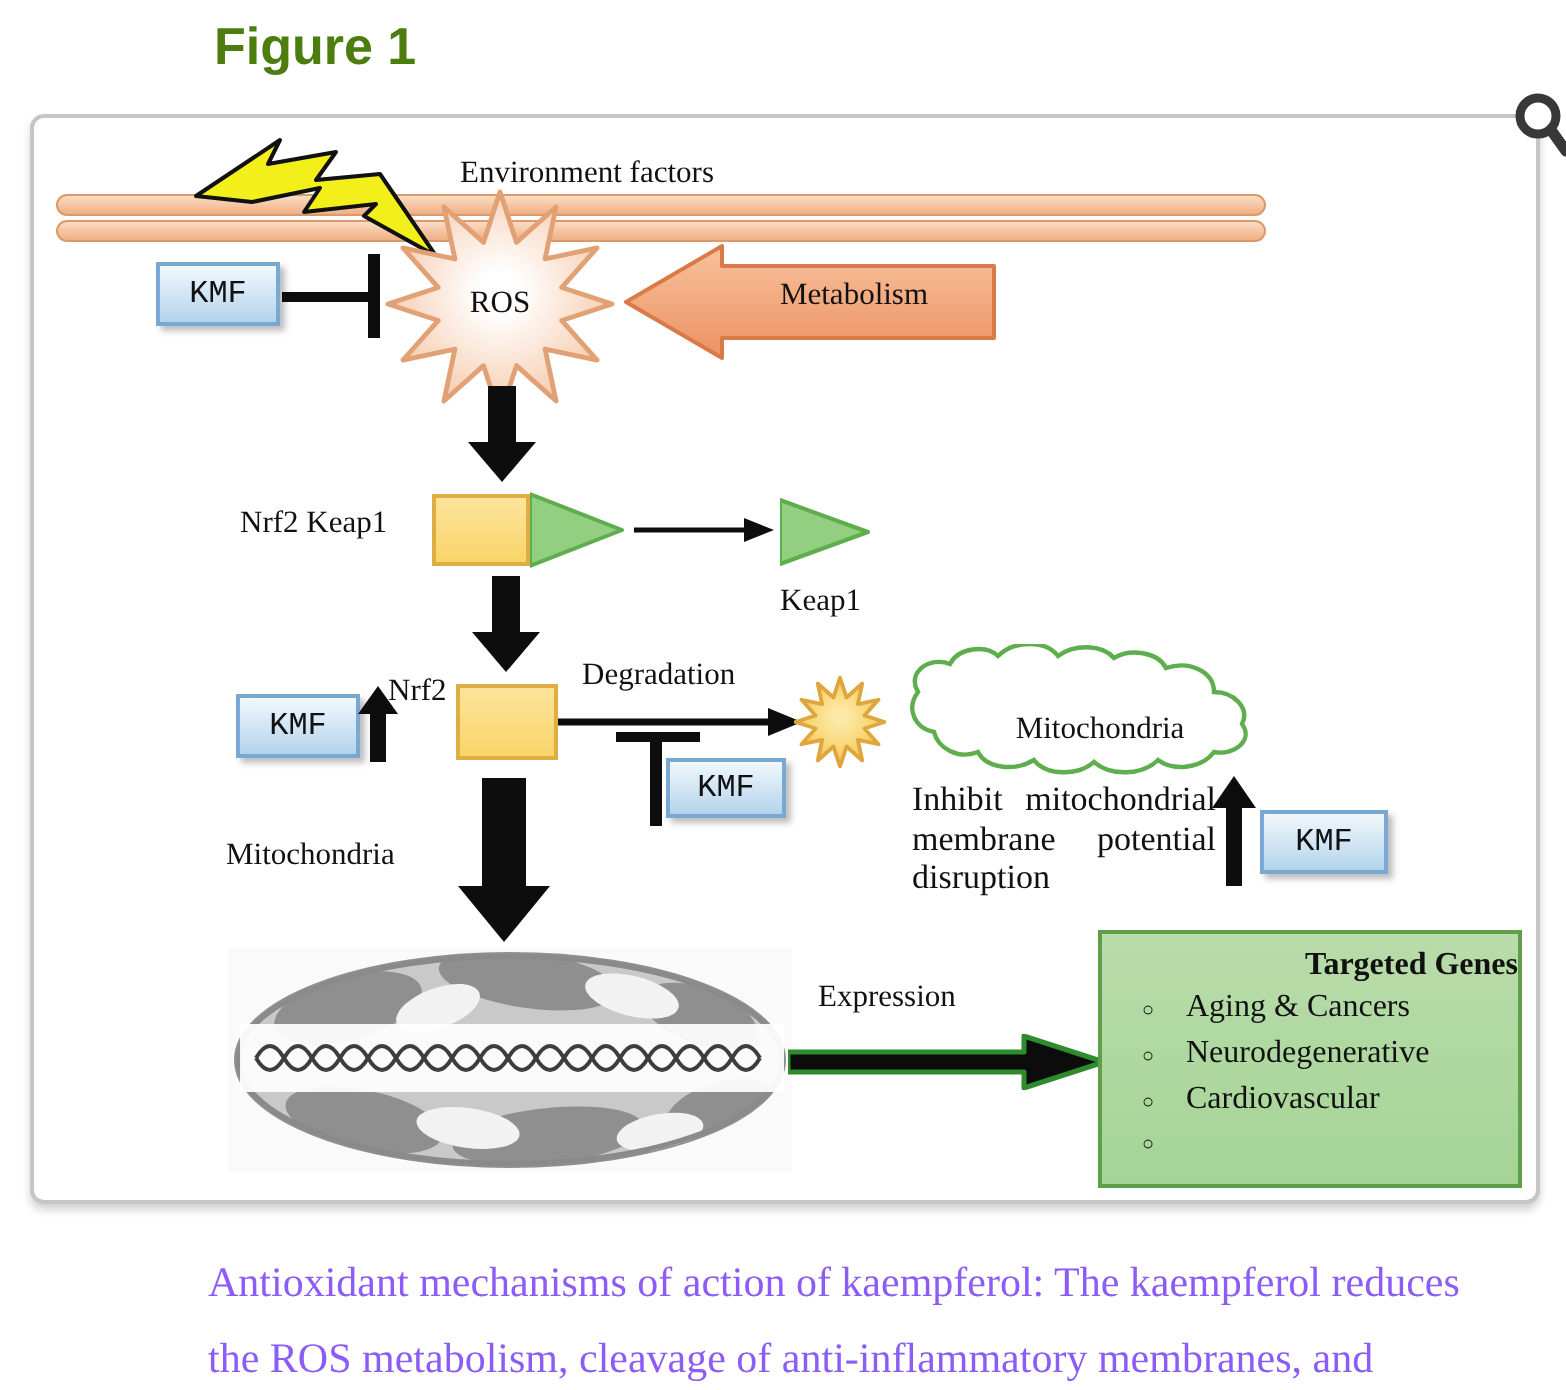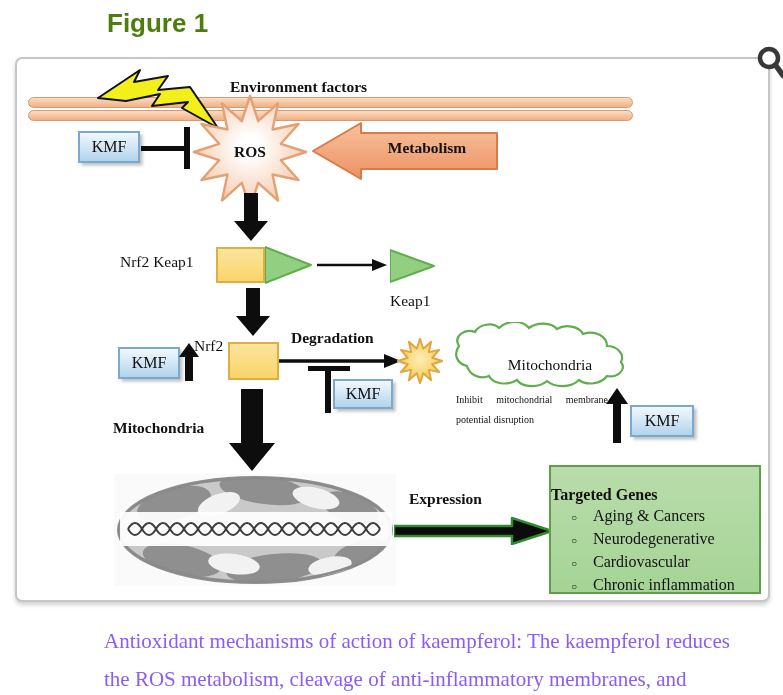--- a/index.html
+++ b/index.html
@@ -1,37 +1,37 @@
 <!DOCTYPE html>
 <html><head>
 <meta charset="utf-8">
 <style>
   html,body{margin:0;padding:0;}
   body{width:783px;height:695px;position:relative;overflow:hidden;background:#fff;
        font-family:"Liberation Serif",serif;color:#111;}
   .abs{position:absolute;}
-  .b{font-weight:bold;}
+  .b{font-weight:normal;}
   .figure-title{font-family:"Liberation Sans",sans-serif;font-weight:bold;font-size:26px;
                 color:#4d7c0f;letter-spacing:0px;}
   .panel{left:15px;top:57px;width:751px;height:541px;background:#fff;
          border:2px solid #c6c6c6;border-radius:7px;box-shadow:0 3px 4px rgba(0,0,0,0.18);}
   .mem{left:11px;width:605px;height:11px;border:1.5px solid #db9a6b;border-radius:6px;
        background:linear-gradient(180deg,#fbdcc4 0%,#f3bd97 70%,#f0b183 100%);box-sizing:border-box;}
   .kmf-box{width:62px;height:32px;border:2px solid #79a9d1;box-sizing:border-box;
            background:linear-gradient(180deg,#f1f8fd 0%,#cfe4f3 55%,#b3d3ea 100%);
            box-shadow:2.5px 2.5px 3px rgba(110,110,110,0.45);
            display:flex;align-items:center;justify-content:center;
-           font-size:16px;font-family:Liberation Serif, serif;}
+           font-size:16px;font-family:Liberation Mono, monospace;}
   .lbl{font-size:15.5px;white-space:nowrap;}
   .ysq{background:linear-gradient(180deg,#fce49c 0%,#f9d469 100%);border:2px solid #dfae43;box-sizing:border-box;}
   .blackbar{background:#0d0d0d;}
-  .note{width:152px;font-size:10px;line-height:19.5px;text-align:justify;}
+  .note{width:152px;font-size:17px;line-height:19.5px;text-align:justify;}
   .genes-box{width:212px;height:129px;background:linear-gradient(180deg,#b9dcaa,#a5d496);
              border:2px solid #5f9e4b;box-sizing:border-box;}
-  .genes-title{text-align:left;font-weight:bold;font-size:16px;margin-top:19px;}
+  .genes-title{text-align:right;font-weight:bold;font-size:16px;margin-top:7px;}
   .gene-row{display:flex;align-items:baseline;margin:2px 0 0 20px;font-size:16px;line-height:19px;}
   .gene-bullet{font-size:10px;width:22px;flex:0 0 22px;}
   .caption-line{font-size:21px;color:#8b5cf6;white-space:nowrap;}
 </style>
 </head>
 <body>
 
 <div class="abs figure-title" style="left:107px;top:8px;">Figure 1</div>
 
 <div class="abs panel">
@@ -173,21 +173,20 @@
     <div class="gene-row">
       <span class="gene-bullet">○</span>
       <span>Neurodegenerative</span>
     </div>
     <div class="gene-row">
       <span class="gene-bullet">○</span>
       <span>Cardiovascular</span>
     </div>
     <div class="gene-row">
       <span class="gene-bullet">○</span>
-      <span>Chronic inflammation</span>
     </div>
   </div>
 </div>
 
 <svg class="abs" style="left:756px;top:45px;" width="30" height="34" viewBox="0 0 30 34">
   <circle cx="13" cy="13" r="9" fill="#ffffff" stroke="#383838" stroke-width="4.5"></circle>
   <line x1="19.5" y1="20" x2="27" y2="30.5" stroke="#383838" stroke-width="5.5" stroke-linecap="round"></line>
 </svg>
 
 <div class="abs caption-line" style="left:104px;top:629px;">Antioxidant mechanisms of action of kaempferol: The kaempferol reduces</div>

